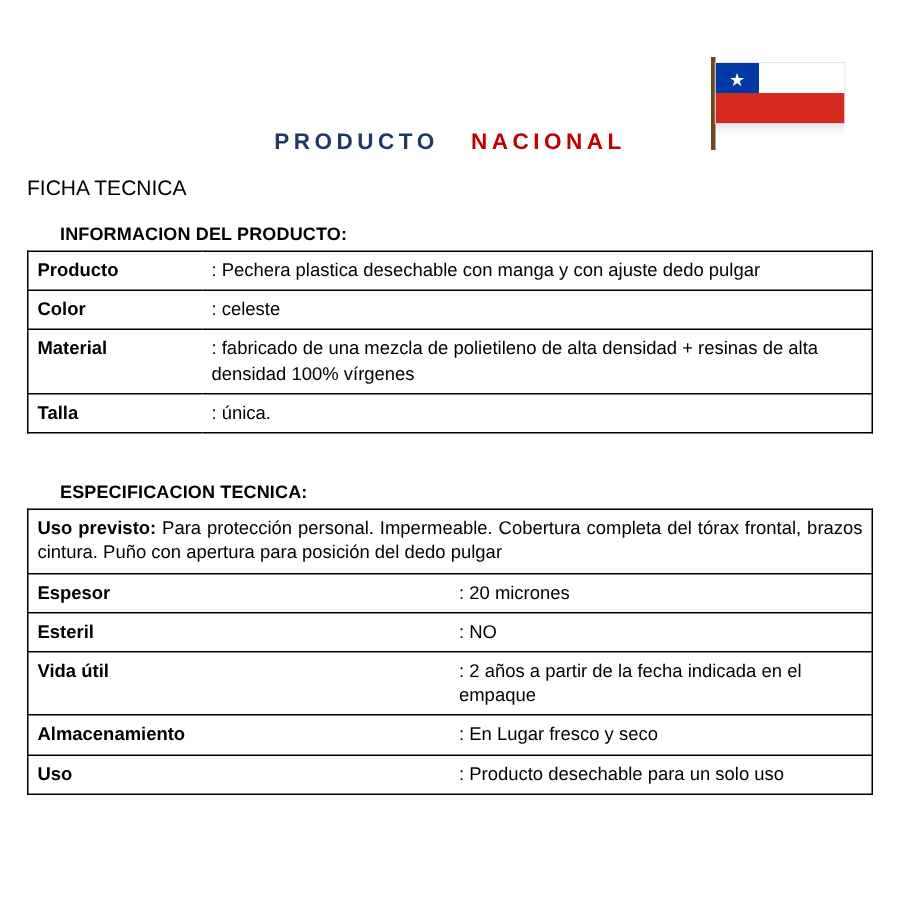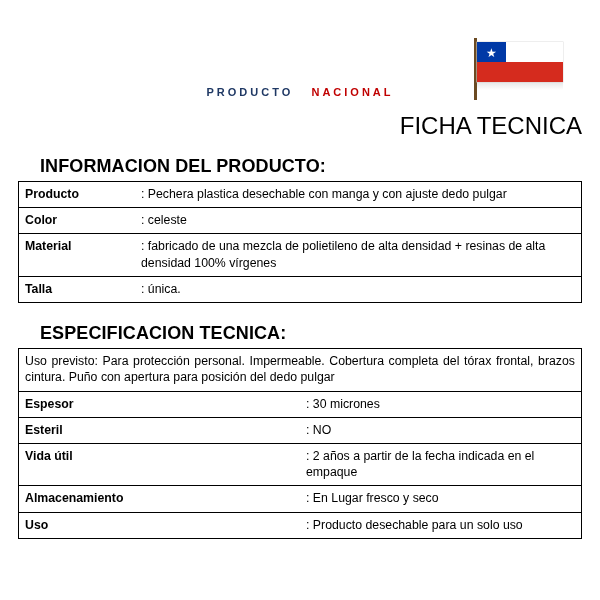--- a/index.html
+++ b/index.html
@@ -79,45 +79,45 @@
     width: 86px;
     height: 8px;
     background: linear-gradient(to bottom, rgba(200,200,200,0.45), rgba(255,255,255,0));
   }
 
   
   .nacional {
     text-align: center;
     margin: 0;
     padding-top: 86px;
-    font-size: 11px;
+    font-size: 15px;
     font-weight: bold;
     letter-spacing: 3px;
   }
   .nacional .pal-1 { color: #1f3864; }
   .nacional .pal-2 { color: #c00000; }
 
   .ficha {
-    text-align: right;
-    font-size: 24px;
+    text-align: left;
+    font-size: 14px;
     margin: 14px 0 0 0;
     padding: 0;
     font-weight: normal;
     color: #000;
   }
 
   .section-title {
-    font-size: 18px;
+    font-size: 12px;
     font-weight: bold;
     margin: 16px 0 4px 0;
     letter-spacing: 0.1px;
     padding-left: 22px;
   }
   .section-title.second {
-    margin-top: 20px;
+    margin-top: 32px;
   }
 
   
   table.spec {
     width: 100%;
     border-collapse: collapse;
     table-layout: fixed;
   }
   table.spec td {
     border: 1px solid #000000;
@@ -137,21 +137,21 @@
   td.lbl {
     border-right: none !important;
   }
   td.full {
     text-align: justify;
   }
   .sub-line {
     display: block;
     padding-left: 10px;
   }
-  .bold-inline { font-weight: normal; }
+  .bold-inline { font-weight: bold; }
   .wide-lbl { width: 118px; }
 </style>
 </head>
 <body>
 
 <div class="page">
 
   <div class="flag-wrap">
     <div class="flag-pole"></div>
     <div class="flag-cloth">
@@ -195,21 +195,21 @@
 
   <div class="section-title second">ESPECIFICACION TECNICA:</div>
 
   <table class="spec">
     <tbody>
       <tr>
         <td class="full" colspan="2"><span class="bold-inline">Uso previsto:</span><span> Para protección personal. Impermeable. Cobertura completa del tórax frontal, brazos cintura. Puño con apertura para posición del dedo pulgar</span></td>
       </tr>
       <tr>
         <td class="lbl wide-lbl">Espesor</td>
-        <td class="val">: 30 micrones</td>
+        <td class="val">: 20 micrones</td>
       </tr>
       <tr>
         <td class="lbl wide-lbl">Esteril</td>
         <td class="val">: NO</td>
       </tr>
       <tr>
         <td class="lbl wide-lbl">Vida útil</td>
         <td class="val">: 2 años a partir de la fecha indicada en el empaque</td>
       </tr>
       <tr>

